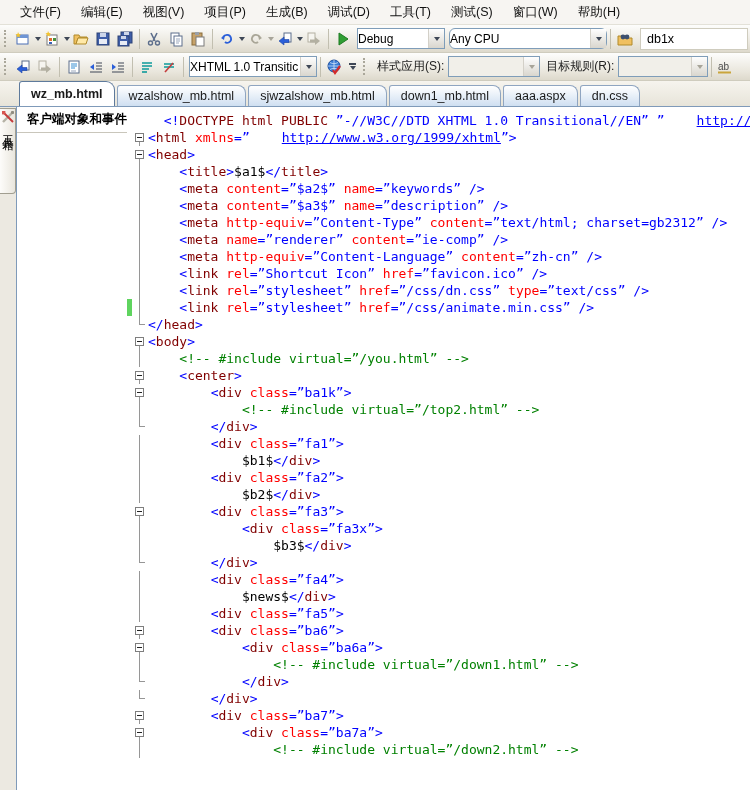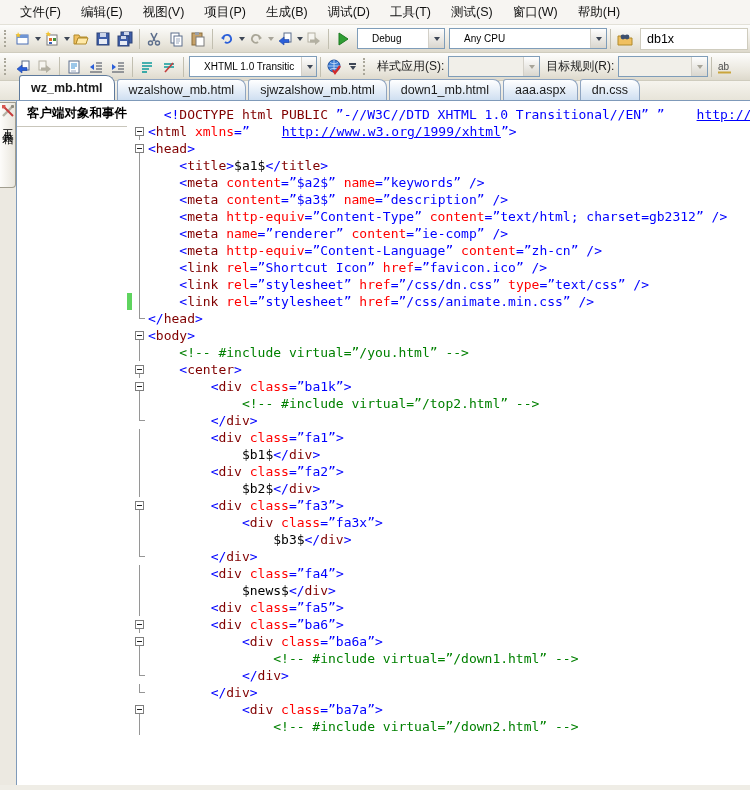--- a/index.html
+++ b/index.html
@@ -24,32 +24,32 @@
   .grip { width:4px; height:17px; border-left:2px dotted #aaa79a; margin:0 4px 0 4px; }
   .sep { width:1px; height:20px; background:#c2bfb0; margin:0 3px; flex:none; }
   .tbtn {
     width:22px; height:22px; display:flex; align-items:center; justify-content:center;
     border-radius:2px; flex:none;
   }
   .dd { width:0; height:0; border-left:3.5px solid transparent; border-right:3.5px solid transparent;
         border-top:4px solid #3e4756; margin-left:1px; flex:none; }
   .dd.dim { border-top-color:#a7a499; }
   .combo { display:flex; border:1px solid #7f9db9; background:#fff; height:21px; align-items:center; flex:none; }
-  .combo .ctxt { padding:0 14px; font-size:10px; color:#000; white-space:nowrap; overflow:hidden; }
+  .combo .ctxt { padding:0 0; font-size:12px; color:#000; white-space:nowrap; overflow:hidden; }
   .combo .cbtn { width:16px; height:100%; margin-left:auto; border-left:1px solid #d3d0c8;
     background:linear-gradient(#fefefe,#d9d6ce); display:flex; align-items:center; justify-content:center; }
   .combo.disabled { background:#f1efe9; }
   .tlabel { font-size:12px; color:#222; margin:0 4px 0 6px; white-space:nowrap; }
   .searchbox { border:1px solid #cfccbe; background:#fff; height:22px; font-size:12.5px;
     padding:0 6px; width:96px; font-family:"Liberation Sans",sans-serif; }
   .ovf { display:flex; flex-direction:column; align-items:center; margin:0 3px; }
   .ovf .bar { width:7px; height:1.5px; background:#3e4756; margin-bottom:1.5px; }
   
   .tabstrip {
-    height:20px; background:linear-gradient(#f6f4ee,#e7e4d9);
+    height:26px; background:linear-gradient(#f6f4ee,#e7e4d9);
     display:flex; align-items:flex-end; padding-left:19px; border-bottom:1px solid #7f9ab9;
   }
   .tab {
     height:21px; padding:0 11px; font-size:12.5px; display:flex; align-items:center;
     background:linear-gradient(#ffffff,#cfdff1); border:1px solid #8fa5c1; border-bottom:none;
     border-radius:3px 8px 0 0; margin-right:2px; color:#1a1a1a; white-space:nowrap; cursor:default;
   }
   .tab.active {
     background:#ffffff; font-weight:bold; height:25px; border-color:#5e7a9c;
     position:relative; z-index:2; border-radius:3px 9px 0 0;
@@ -235,21 +235,21 @@
         </svg>
       </span>
   </div>
 
   <div class="combo" style="width:88px; margin-left:3px;">
     <span class="ctxt">Debug</span>
     <span class="cbtn">
         <span class="dd"></span>
       </span>
   </div>
-  <div class="combo" style="width:158px; margin-left:4px;">
+  <div class="combo" style="width:158px; margin-left:4px;border-radius:6px;">
     <span class="ctxt">Any CPU</span>
     <span class="cbtn">
         <span class="dd"></span>
       </span>
   </div>
 
   <div class="sep"></div>
 
   <div class="tbtn">
     <span>
@@ -659,20 +659,28 @@
             <span class="hl"></span>
           </div>
           <span class="lt"><span class="x">        </span><span class="d">&lt;/</span><span class="t">div</span><span class="d">&gt;</span></span>
         </div>
         <div class="ln">
           <div class="chg"></div>
           <div class="fold">
             <span class="vl" style="top: 13px;"></span>
             <span class="bx"></span>
           </div>
+          <span class="lt"><span class="x">        </span><span class="d">&lt;</span><span class="t">div </span><span class="a">class</span><span class="d">=</span><span class="v">”ba7”</span><span class="d">&gt;</span></span>
+        </div>
+        <div class="ln">
+          <div class="chg"></div>
+          <div class="fold">
+            <span class="vl" style="top: 13px;"></span>
+            <span class="bx"></span>
+          </div>
           <span class="lt"><span class="x">            </span><span class="d">&lt;</span><span class="t">div </span><span class="a">class</span><span class="d">=</span><span class="v">”ba7a”</span><span class="d">&gt;</span></span>
         </div>
         <div class="ln">
           <div class="chg"></div>
           <div class="fold">
             <span class="vl"></span>
           </div>
           <span class="lt"><span class="x">                </span><span class="c">&lt;!-- #include virtual=”/down2.html” --&gt;</span></span>
         </div>
       </div>

